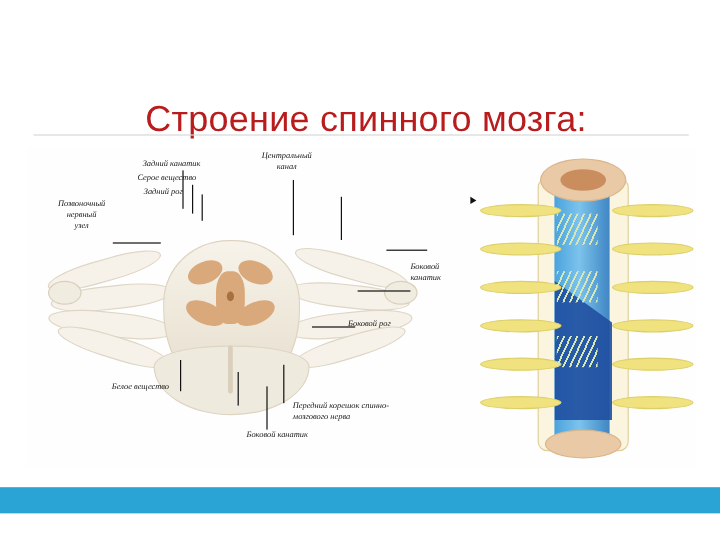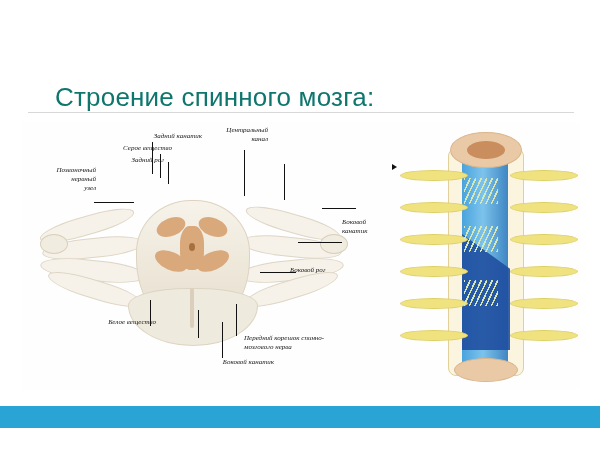--- a/index.html
+++ b/index.html
@@ -20,26 +20,27 @@
     inset: 0;
     background: #ffffff;
   }
 
   
   .title {
     position: absolute;
     left: 55px;
     top: 62px;
     width: 500px;
-    font-size: 26px;
+    font-size: 30px;
     line-height: 36px;
-    color: #0f766e;
+    color: #b91c1c;
     font-weight: 400;
     letter-spacing: 0.2px;
     white-space: nowrap;
+    text-align: center;
   }
   .title-rule {
     position: absolute;
     left: 28px;
     top: 112px;
     width: 546px;
     height: 1px;
     background: #d8d8d8;
   }
 
@@ -274,21 +275,21 @@
   
   .lbl {
     position: absolute;
     font-family: "Liberation Serif", serif;
     font-style: italic;
     font-size: 7px;
     line-height: 9px;
     color: #151515;
     white-space: pre-line;
   }
-  .lbl.center { text-align: right; }
+  .lbl.center { text-align: center; }
 
   .leader {
     position: absolute;
     background: #111;
     height: 1px;
     transform-origin: left center;
   }
 
   .arrow {
     position: absolute;
@@ -374,21 +375,21 @@
     <div class="leader" style="left:262px; top:42px;  width:1px; height:36px;"></div>
     <div class="leader" style="left:300px; top:86px;  width:34px; height:1px;"></div>
     <div class="leader" style="left:276px; top:120px; width:44px; height:1px;"></div>
     <div class="leader" style="left:72px;  top:80px;  width:40px; height:1px;"></div>
     <div class="leader" style="left:128px; top:178px; width:1px;  height:26px;"></div>
     <div class="leader" style="left:238px; top:150px; width:36px; height:1px;"></div>
     <div class="leader" style="left:176px; top:188px; width:1px;  height:28px;"></div>
     <div class="leader" style="left:214px; top:182px; width:1px;  height:32px;"></div>
     <div class="leader" style="left:200px; top:200px; width:1px;  height:36px;"></div>
 
-    <div class="lbl center" style="left:114px; top:10px; width:66px;">Задний канатик</div>
+    <div class="lbl center" style="left:88px; top:10px; width:66px;">Задний канатик</div>
 
     <div class="lbl center" style="left:84px; top:22px; width:66px;">Серое вещество</div>
 
     <div class="lbl center" style="left:86px; top:34px; width:56px;">Задний рог</div>
 
     <div class="lbl center" style="left:188px; top:4px; width:58px;">Центральный
 канал</div>
 
 
 

